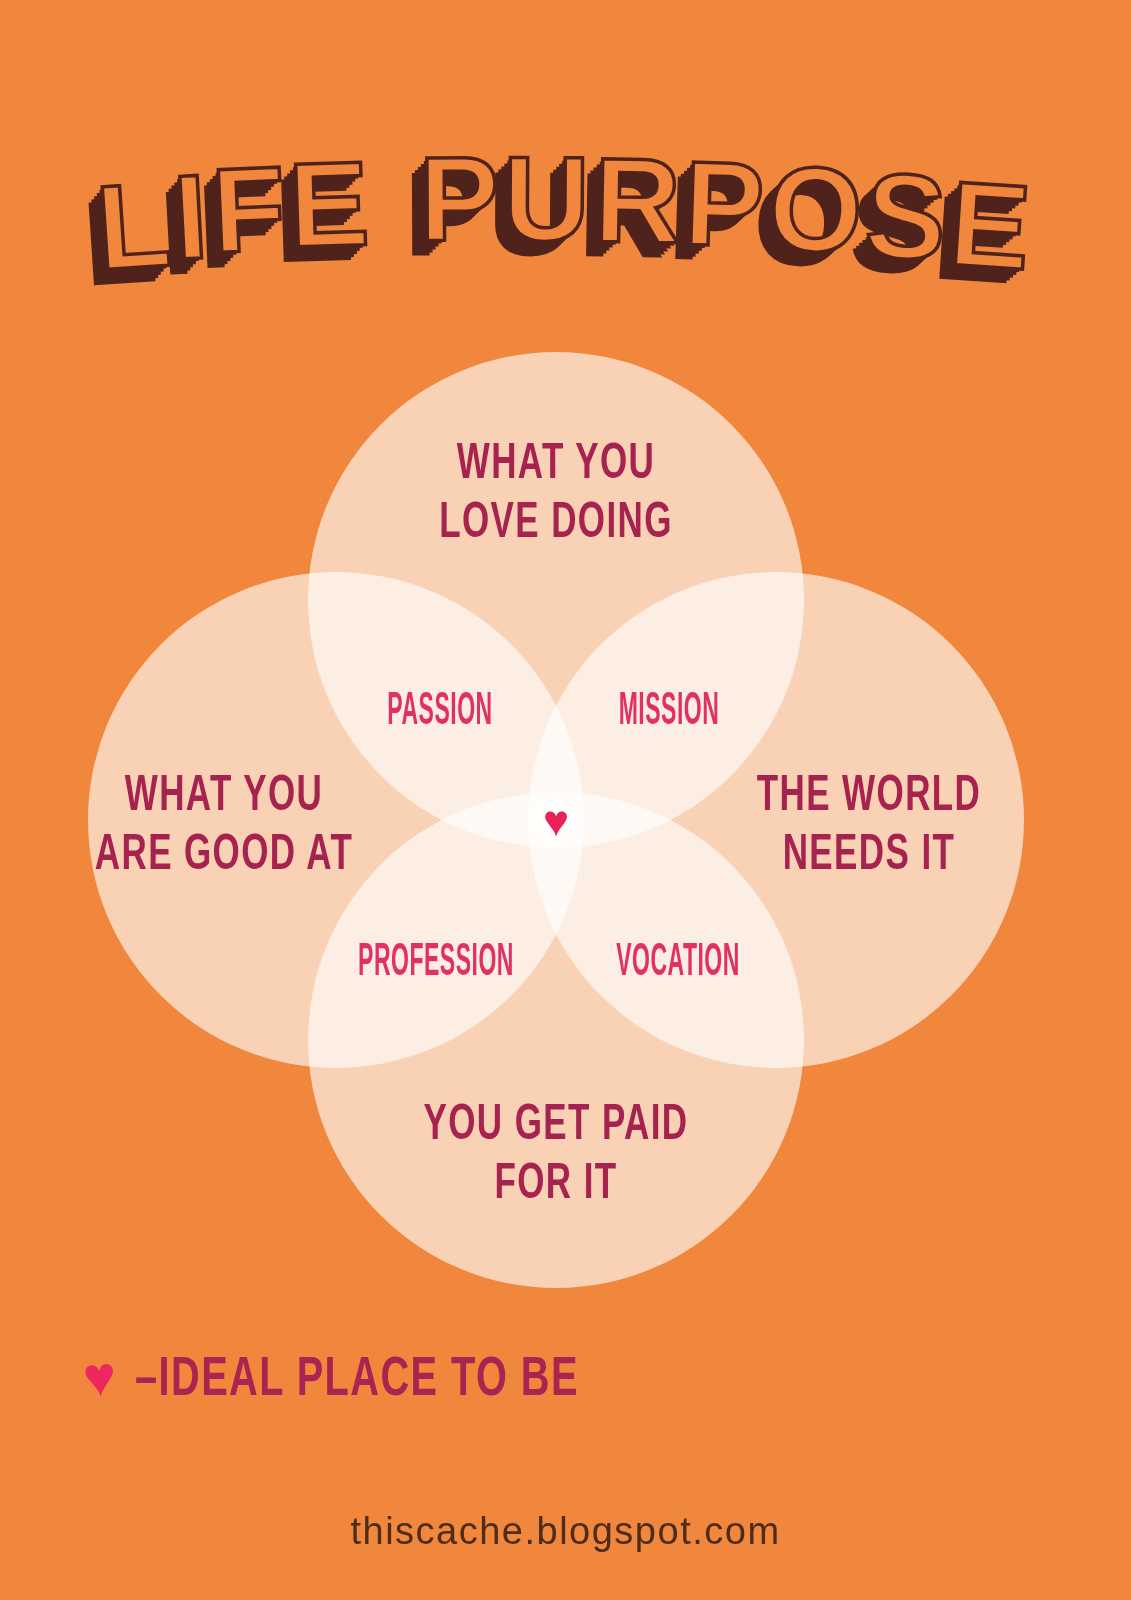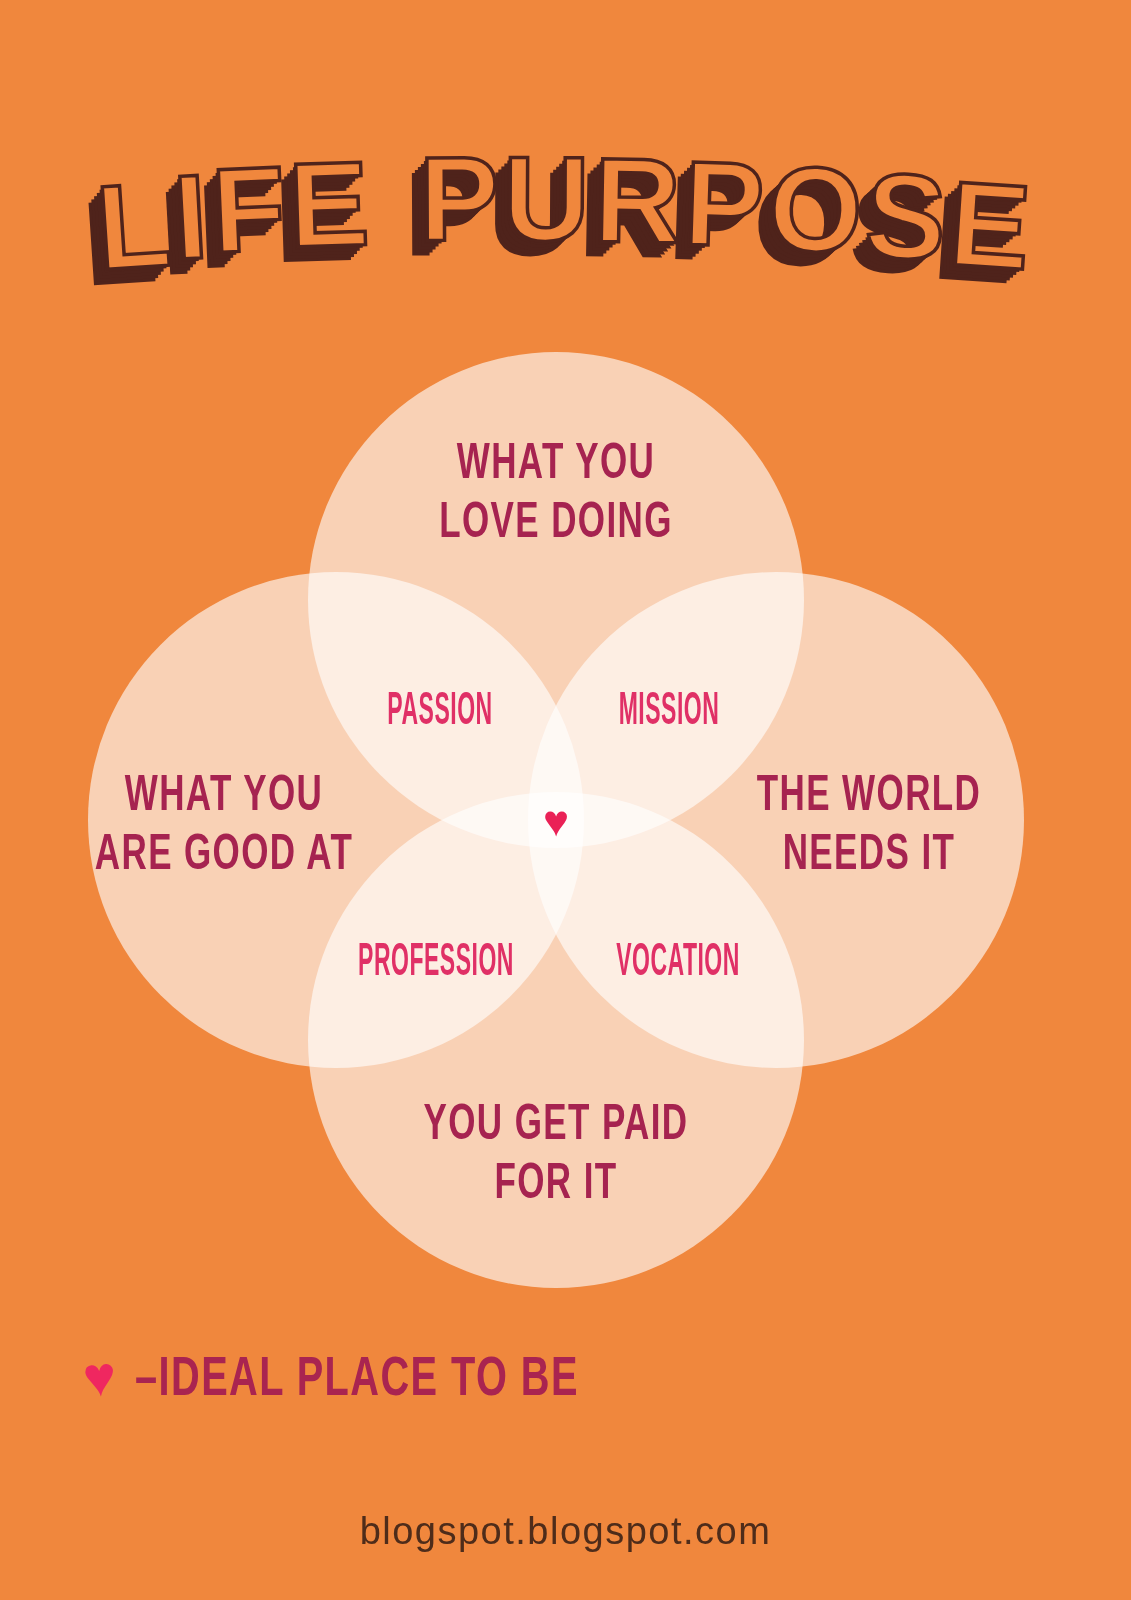--- a/index.html
+++ b/index.html
@@ -160,15 +160,15 @@
   <div class="olabel olabel-profession">PROFESSION</div>
   <div class="olabel olabel-vocation">VOCATION</div>
 
   <div class="center-heart">♥</div>
 
   <div class="legend">
     <span class="legend-heart">♥</span>
     <span class="legend-text">–IDEAL PLACE TO BE</span>
   </div>
 
-  <div class="footer">blogspot.blogspot.com</div>
+  <div class="footer">thiscache.blogspot.com</div>
 
 </div>
 
 </body></html>

